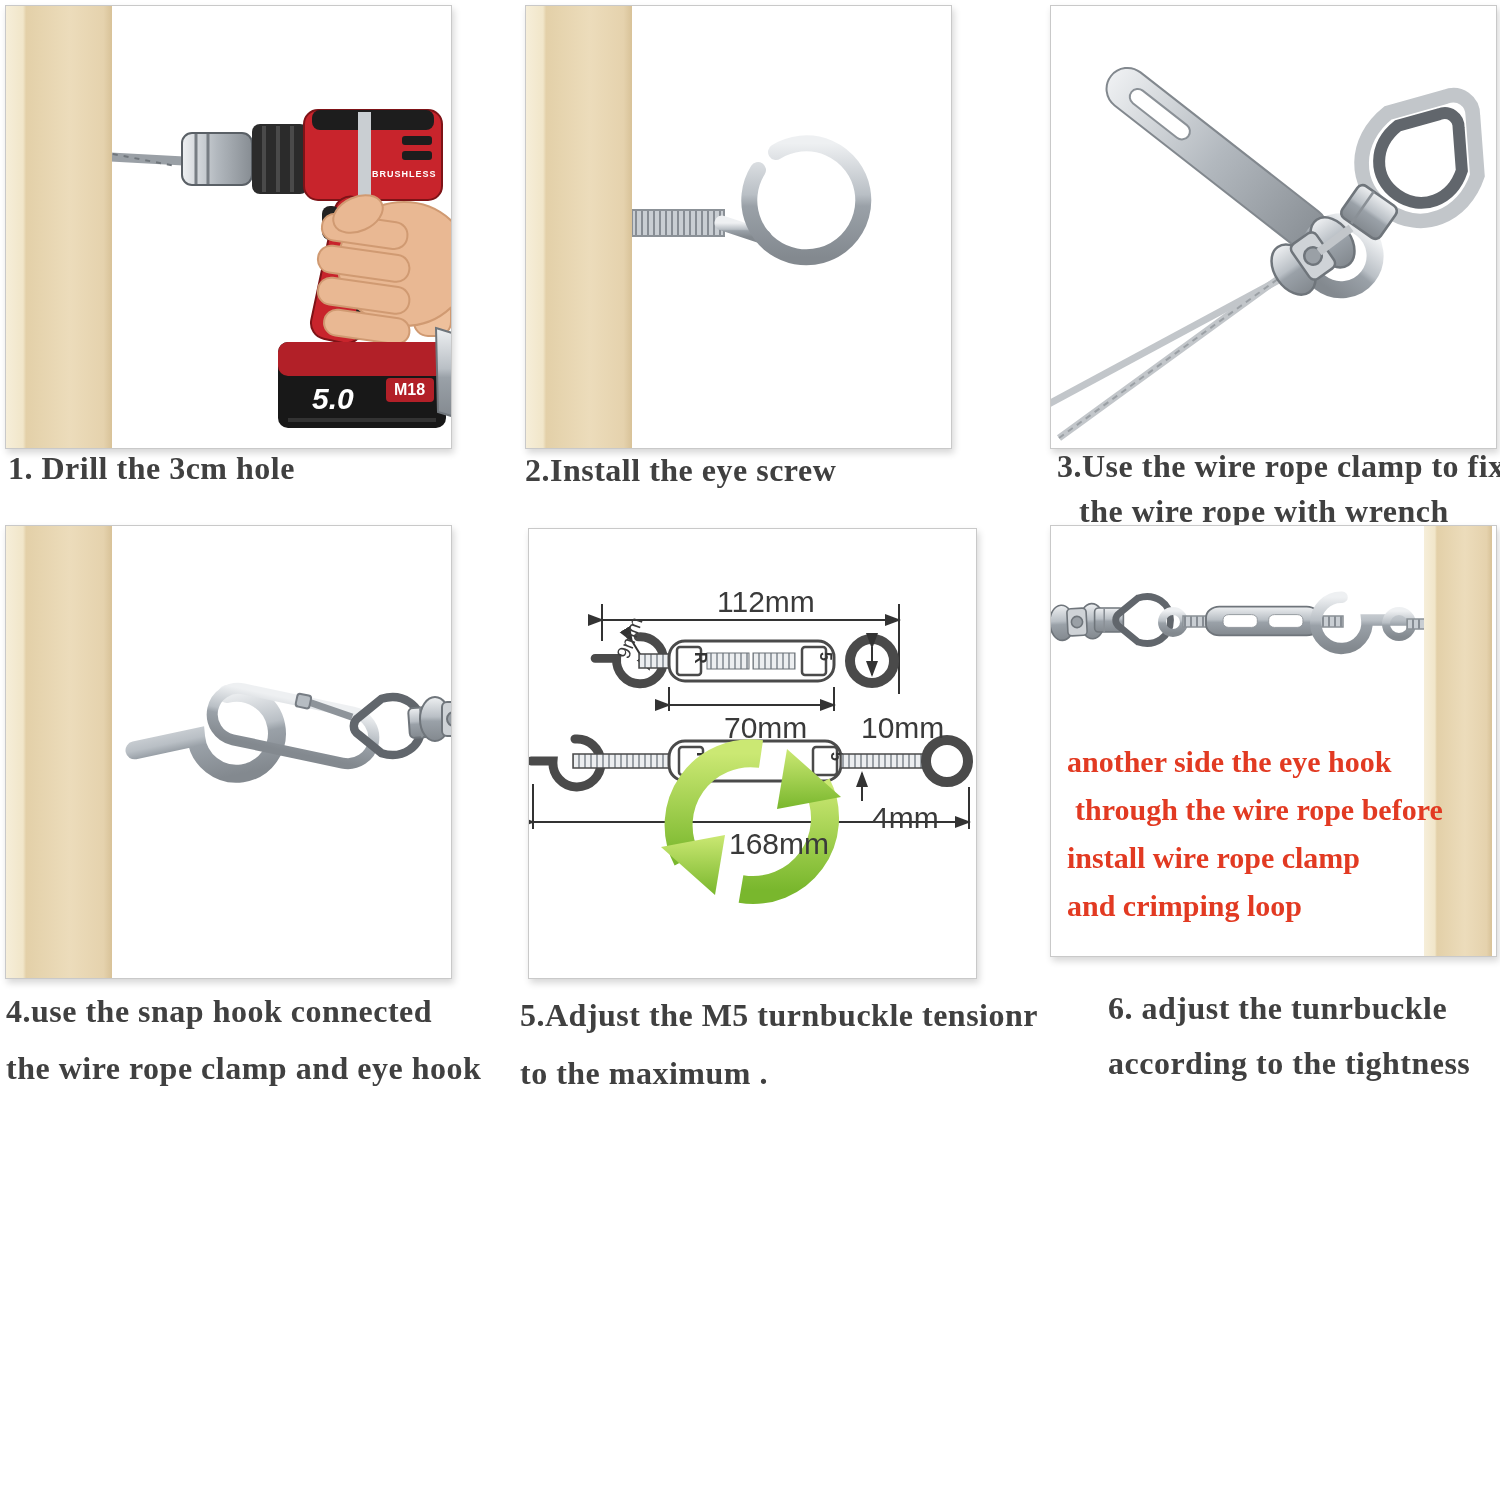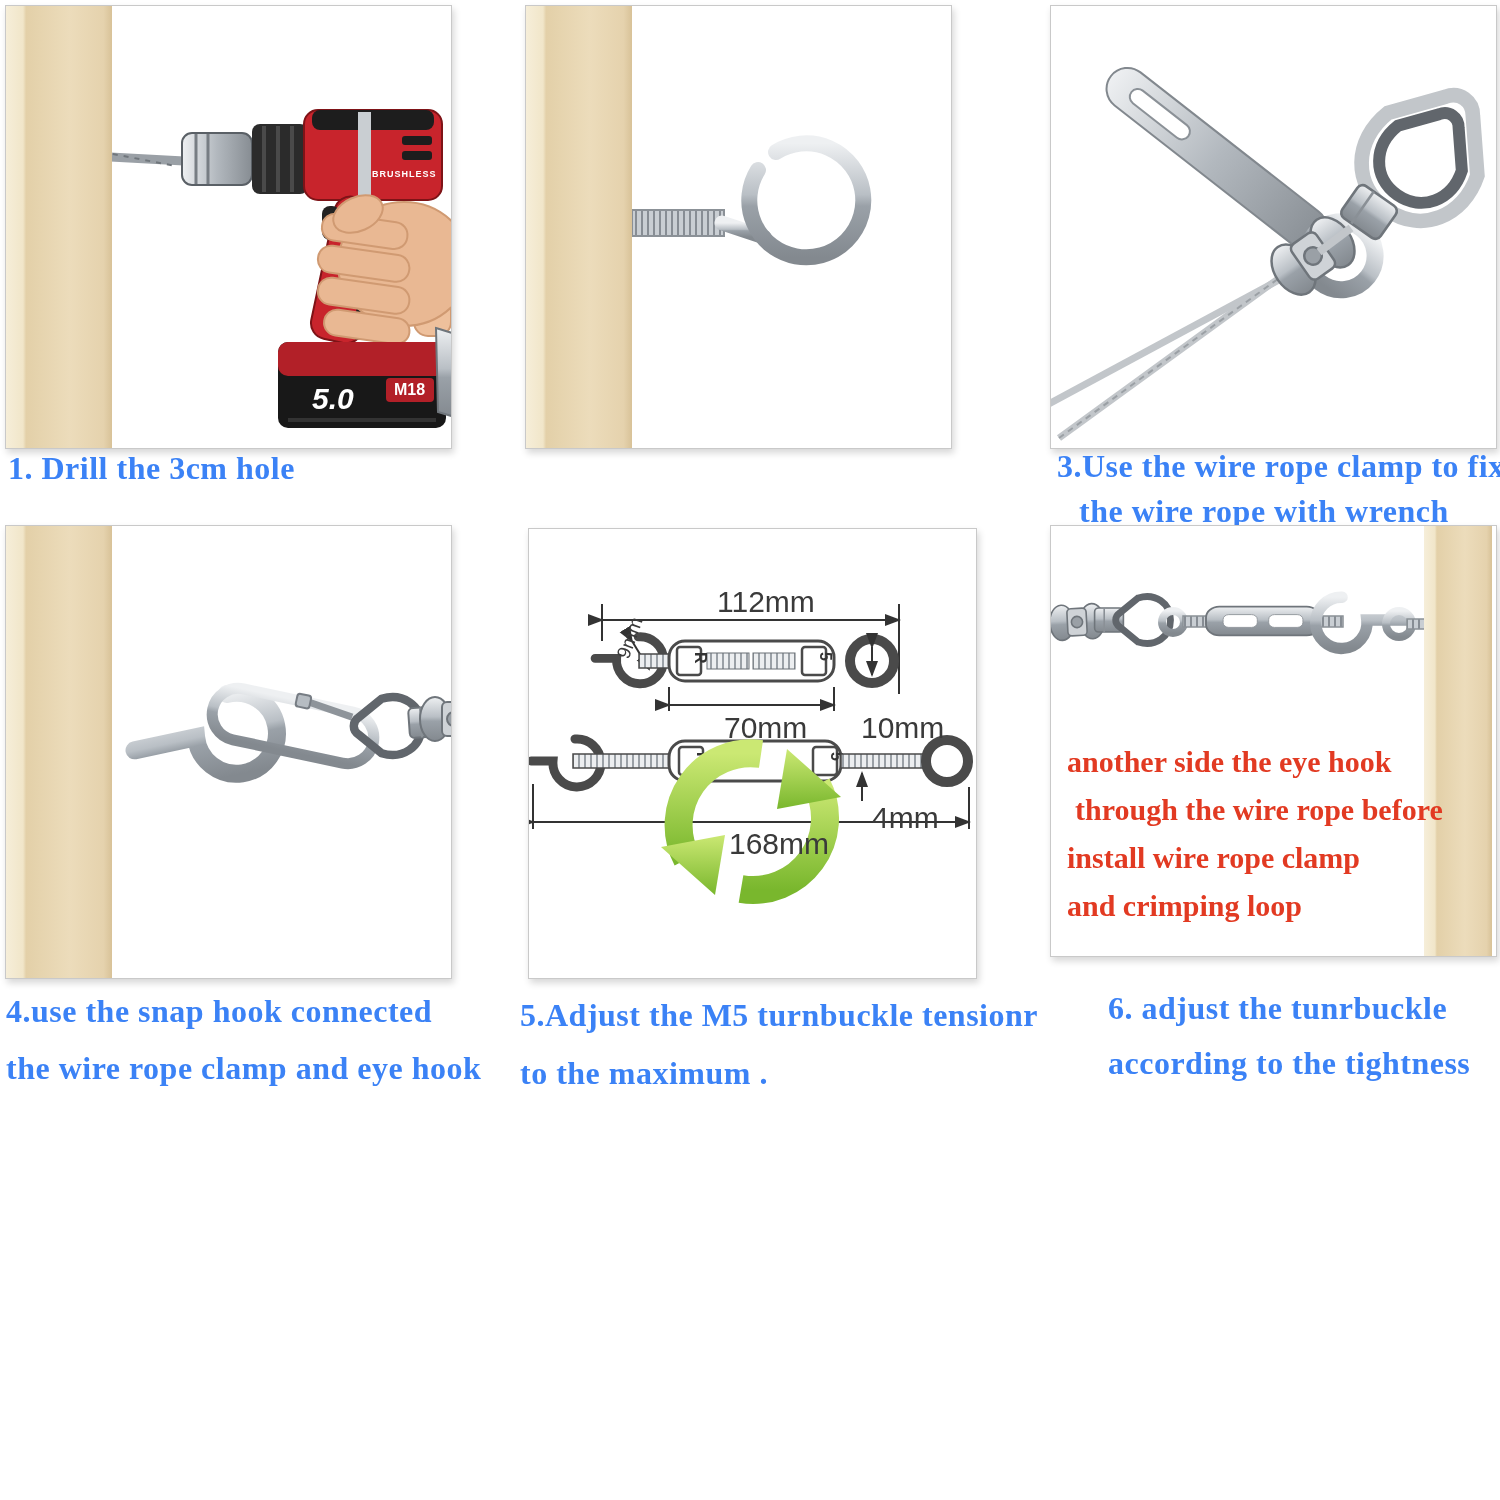--- a/index.html
+++ b/index.html
@@ -2,21 +2,21 @@
 <html><head>
 <meta charset="utf-8">
 <style>
   html,body{margin:0;padding:0;background:#ffffff;}
   #canvas{position:relative;width:1500px;height:1086px;background:#fff;overflow:hidden;
           font-family:"Liberation Serif","DejaVu Serif",serif;padding-left:33px;}
   .panel{position:absolute;background:#fff;border:1px solid #c9c9c9;
          box-shadow:2px 4px 7px rgba(0,0,0,.16);overflow:hidden;}
   .wood{position:absolute;top:0;bottom:0;
         background:linear-gradient(90deg,#f6eed9 0%,#f1e6c9 16%,#e3d0a8 19%,#ecdcbb 60%,#e5d2ad 92%,#d8c298 100%);}
-  .caption{position:absolute;font-weight:700;font-size:32px;color:#3b82f6;letter-spacing:.5px;white-space:nowrap;}
+  .caption{position:absolute;font-weight:700;font-size:32px;color:#404040;letter-spacing:.5px;white-space:nowrap;}
   .caption .ln{display:block;}
   .note{position:absolute;font-weight:700;font-size:30px;line-height:48px;color:#e23a22;white-space:nowrap;}
   .dimlabel{position:absolute;font-family:"Liberation Sans","DejaVu Sans",sans-serif;
             font-size:30px;color:#3a3a3a;white-space:nowrap;}
   .minitext{position:absolute;color:#fff;font-family:"Liberation Sans","DejaVu Sans",sans-serif;font-weight:700;}
   svg{display:block;}
   .scene{position:absolute;pointer-events:none;}
 </style>
 </head>
 <body>
@@ -160,20 +160,23 @@
       <path d="M0 -30 C20 -30 32 -12 26 8 L8 30 C4 36 -4 36 -8 30 L-26 8 C-32 -12 -20 -30 0 -30 Z" transform="translate(372,152) rotate(215) scale(2.1)" fill="none" stroke="#c2c6ca" stroke-width="7"></path>
       <use href="#thimble" transform="translate(372,152) rotate(215) scale(1.5)"></use>
       <use href="#ferrule" transform="translate(318,206) rotate(35) scale(1.3)"></use>
       <line x1="300" y1="222" x2="268" y2="246" stroke="#c2c6ca" stroke-width="8"></line>
     </svg>
   </section>
 
   <div class="caption" style="left:8px;top:450px;">
     <span class="ln">1. Drill the 3cm hole</span>
   </div>
+  <div class="caption" style="left:525px;top:452px;">
+    <span class="ln">2.Install the eye screw</span>
+  </div>
   <div class="caption" style="left:1057px;top:444px;line-height:45px;">
     <span class="ln">3.Use the wire rope clamp to fix</span>
     <span class="ln" style="margin-left:22px;">the wire rope with wrench</span>
   </div>
 
   <section class="panel" style="left:5px;top:525px;width:445px;height:452px;">
     <div class="wood" style="left:0;width:106px;"></div>
     <svg width="445" height="452">
       <line x1="106" y1="207" x2="146" y2="207" stroke="url(#gmet)" stroke-width="13" stroke-linecap="round"></line>
       <use href="#hook" transform="translate(196,210) rotate(-12) scale(1.5)"></use>

